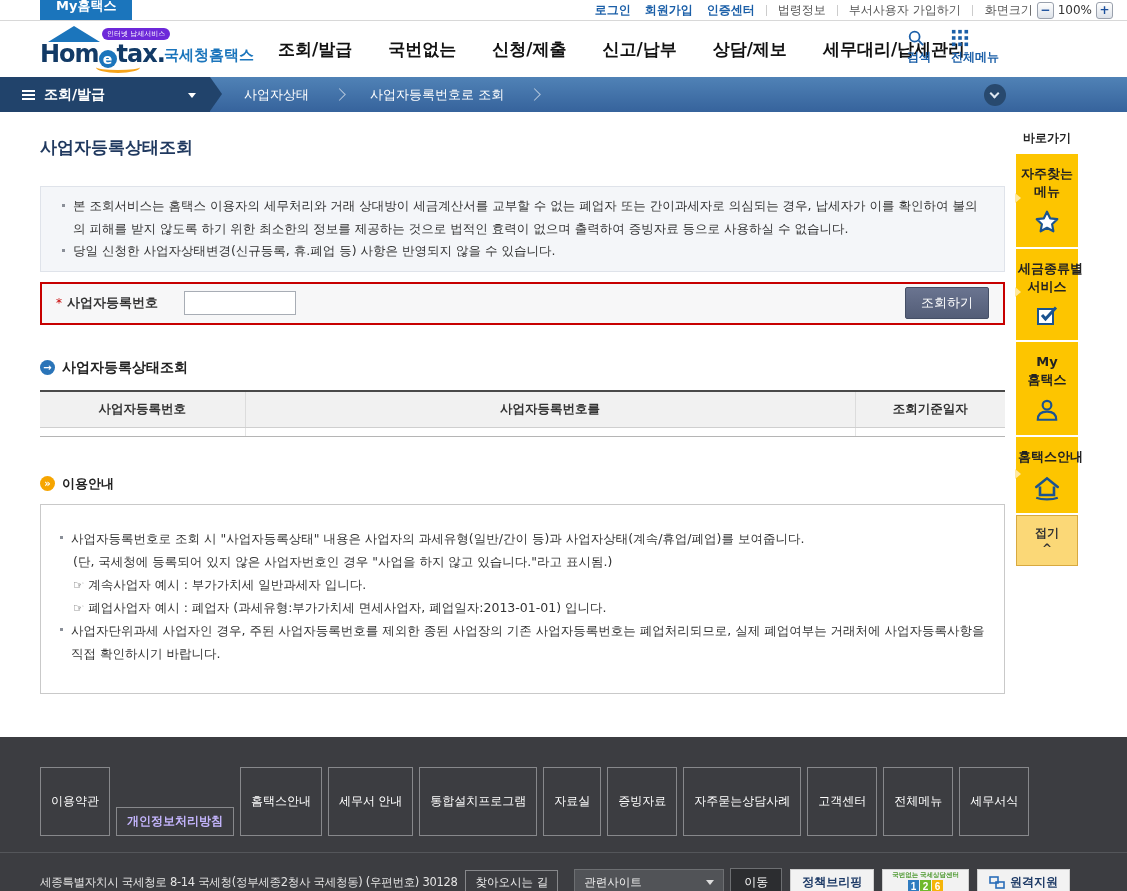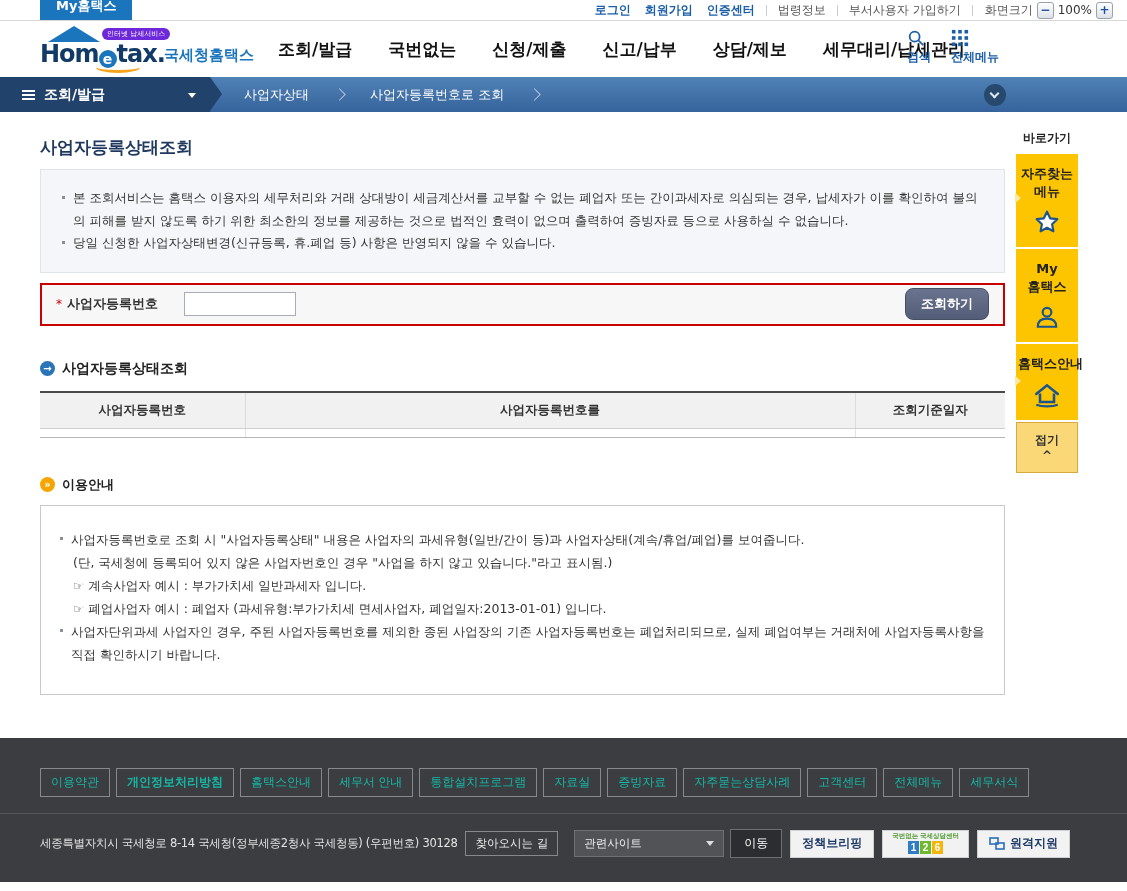--- a/index.html
+++ b/index.html
@@ -59,32 +59,32 @@
   .crumb-item { cursor:pointer; }
   .crumb-chev { width:9px; height:9px; border-top:1px solid rgba(255,255,255,.6);
                 border-right:1px solid rgba(255,255,255,.6); transform:rotate(45deg); }
   .crumb-circle { position:absolute; left:984px; top:7px; width:22px; height:22px; border-radius:50%;
                   background:#28496e; cursor:pointer; }
   .crumb-circle i { position:absolute; left:7px; top:6px; width:7px; height:7px;
                     border-right:2px solid #dfe8f2; border-bottom:2px solid #dfe8f2; transform:rotate(45deg); }
   
   .content { width:965px; margin-left:40px; }
   .page-title { margin-top:24px; font-size:17px; font-weight:bold; color:#20395f; }
-  .notice-box { margin-top:10px; background:#f4f6f9; border:1px solid #dfe3ea; padding:17px 20px;
+  .notice-box { margin-top:27px; background:#f4f6f9; border:1px solid #dfe3ea; padding:8px 20px;
                 font-size:12.5px; color:#333; line-height:1.8; }
   .b-line { position:relative; padding-left:12px; }
   .b-line::before { content:""; position:absolute; left:1px; top:9px; width:3px; height:3px; background:#8a8f98; }
   .search-box { margin-top:10px; border:2px solid #c70000; background:#f7f7f8; height:43px;
                 display:flex; align-items:center; padding:0 14px; }
   .req-mark { color:#c70000; font-size:12px; margin-right:5px; }
   .search-label { font-size:13px; font-weight:bold; color:#333; }
   .biz-input { width:112px; height:24px; border:1px solid #a8adb5; margin-left:26px; padding:0 6px;
                font-size:13px; background:#fff; }
-  .btn-query { margin-left:auto; background:linear-gradient(#6a7490,#535d77); color:#fff; font-weight:bold;
-               font-size:13px; border:1px solid #454f66; border-radius:8px; padding:6px 15px; cursor:pointer; }
+  .btn-query { margin-left:auto; background:linear-gradient(#6a7490,#535d77); color:#fff; font-weight:normal;
+               font-size:13px; border:1px solid #454f66; border-radius:2px; padding:6px 15px; cursor:pointer; }
   .section-head { margin-top:34px; display:flex; align-items:center; gap:7px; font-size:14px;
                   font-weight:bold; color:#222; }
   .circ { width:15px; height:15px; border-radius:50%; color:#fff; font-size:10px; font-weight:bold;
           display:flex; align-items:center; justify-content:center; flex:0 0 auto; }
   .circ.blue { background:#2a74b8; }
   .circ.orange { background:#f6a500; }
   .result-table { width:100%; border-collapse:collapse; margin-top:13px; border-top:2px solid #4a4a4a; }
   .result-table th { background:#f1f1f1; font-size:12.5px; font-weight:bold; color:#333; padding:9px 0;
                      border-bottom:1px solid #cfcfcf; border-right:1px solid #dcdcdc; }
   .result-table th:last-child { border-right:none; }
@@ -101,23 +101,23 @@
   .q-item { background:#fdc500; margin-bottom:2px; padding:11px 2px 10px; position:relative; cursor:pointer; }
   .q-label { font-size:13px; font-weight:bold; color:#222; line-height:1.35; word-break:keep-all; }
   .q-item svg { display:block; margin:9px auto 2px; }
   .q-arrow { position:absolute; left:0; top:42%; width:0; height:0; border-top:5px solid transparent;
              border-bottom:5px solid transparent; border-right:6px solid #ffe9a0; transform:translateX(-1px) rotate(180deg); }
   .q-fold { background:#fbd877; border:1px solid #d8a93f; font-size:12px; font-weight:bold; color:#333;
             padding:9px 16px; cursor:pointer; }
   
   .footer { margin-top:43px; background:#3c3d41; padding:30px 0 24px 40px; }
   .f-btn-row { display:flex; gap:6px; flex-wrap:nowrap; }
-  .f-btn { border:1px solid #87888b; background:transparent; color:#14b8a6; font-size:12px;
+  .f-btn { border:1px solid #87888b; background:transparent; color:#ffffff; font-size:12px;
            padding:5px 10px; white-space:nowrap; cursor:pointer; }
-  .f-btn.strong { font-weight:bold; color:#14b8a6; }
+  .f-btn.strong { font-weight:bold; color:#c4b5fd;margin-top:40px; }
   .f-divider { margin:16px 0 0 -40px; width:1127px; border-top:1px solid #54565a; }
   .f-info-row { display:flex; align-items:center; margin-top:15px; font-size:11.5px; color:#e4e4e4;
                 white-space:nowrap; }
   .f-addr { letter-spacing:-0.3px; }
   .f-outline-btn { border:1px solid #87888b; padding:4px 9px; margin-left:8px; color:#ececec; font-size:11.5px; cursor:pointer; }
   .f-select { width:150px; margin-left:16px; background:#515357; border:1px solid #6d6f72; color:#eee;
               padding:5px 9px; display:flex; align-items:center; justify-content:space-between; cursor:pointer; }
   .f-select-arrow { width:0; height:0; border-left:4px solid transparent; border-right:4px solid transparent;
                     border-top:5px solid #ddd; }
   .f-go { margin-left:6px; background:#2c2d30; border:1px solid #6d6f72; color:#fff; padding:5px 13px;
@@ -275,20 +275,28 @@
   <div class="quick-title">바로가기</div>
 
   <div class="q-item">
     <span class="q-arrow"></span>
     <div class="q-label">자주찾는 메뉴</div>
     <svg width="26" height="26" viewBox="0 0 24 24">
       <polygon points="12,2.5 14.9,8.6 21.5,9.4 16.7,14 17.9,20.6 12,17.3 6.1,20.6 7.3,14 2.5,9.4 9.1,8.6" fill="#fff" stroke="#1a5390" stroke-width="2" stroke-linejoin="round"></polygon>
     </svg>
   </div>
 
+  <div class="q-item">
+    <span class="q-arrow"></span>
+    <div class="q-label">세금종류별 서비스</div>
+    <svg width="24" height="24" viewBox="0 0 24 24">
+      <rect x="3" y="5" width="15" height="15" fill="#fff" stroke="#1a5390" stroke-width="2"></rect>
+      <polyline points="7,11 10.5,15 21,3.5" fill="none" stroke="#1a5390" stroke-width="3"></polyline>
+    </svg>
+  </div>
 
   <div class="q-item">
     <div class="q-label">My 홈택스</div>
     <svg width="26" height="26" viewBox="0 0 24 24">
       <circle cx="12" cy="7.5" r="4" fill="none" stroke="#1a5390" stroke-width="2"></circle>
       <path d="M3.5,21 C3.5,15.5 7.5,13.5 12,13.5 C16.5,13.5 20.5,15.5 20.5,21 Z" fill="none" stroke="#1a5390" stroke-width="2"></path>
     </svg>
   </div>
 
   <div class="q-item">

